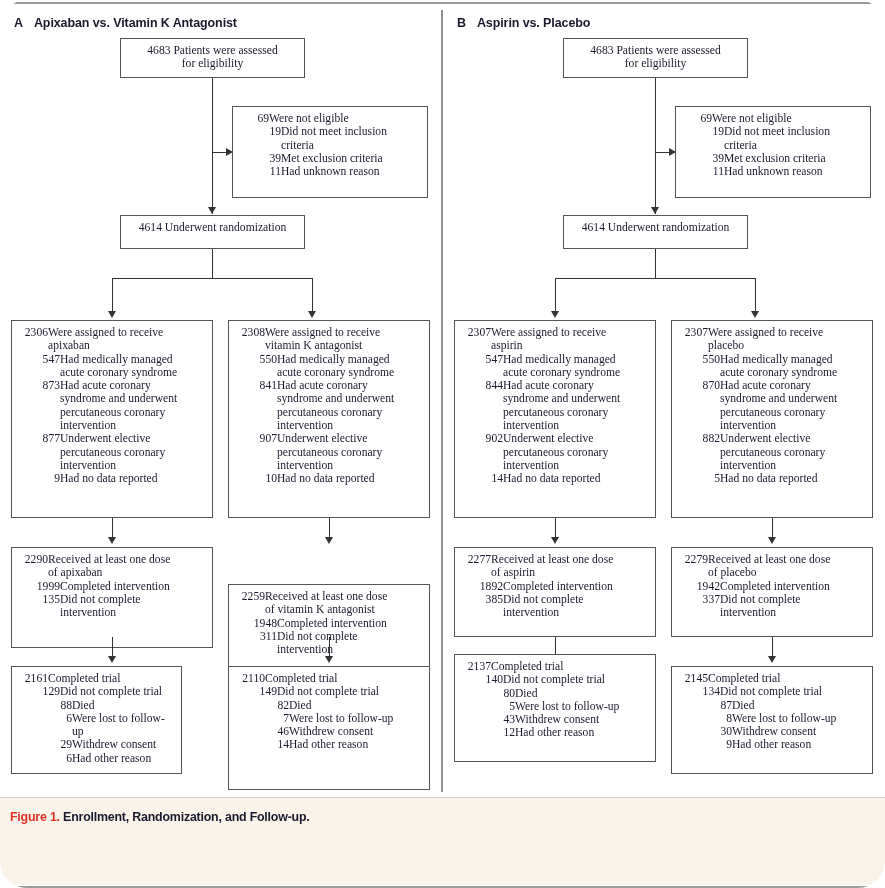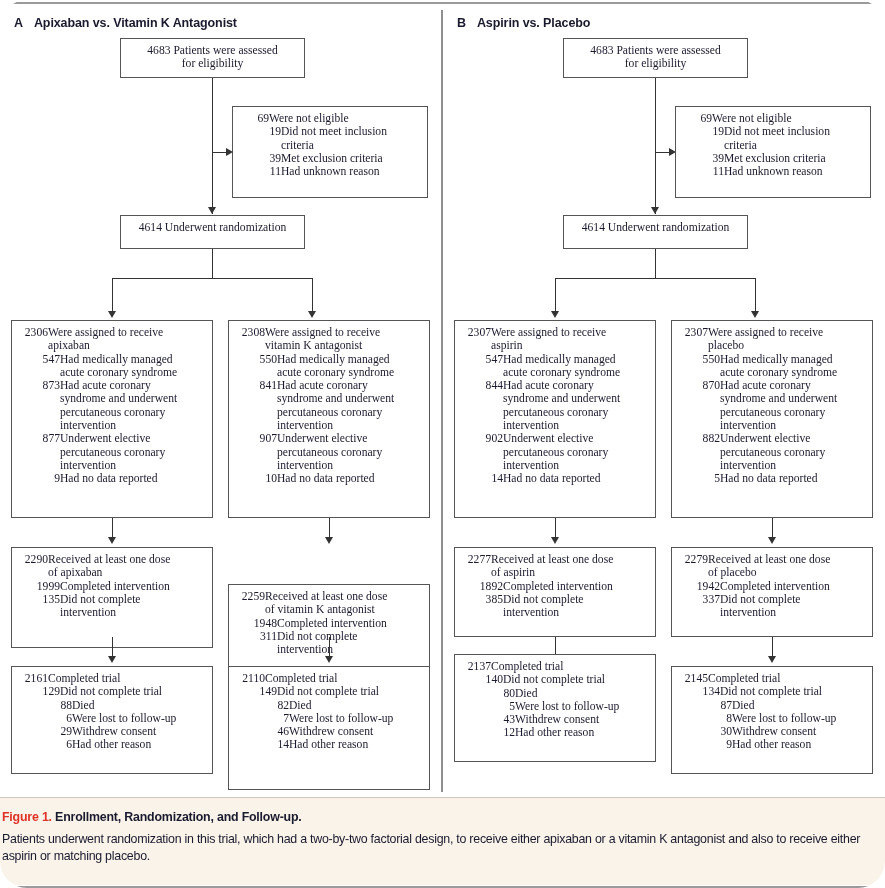--- a/index.html
+++ b/index.html
@@ -81,21 +81,21 @@
     border-left:7px solid #333333;
   }
 
   
   .caption{
     position:absolute;left:0;top:797px;width:885px;height:88px;
     background:#faf3ea;
     box-sizing:border-box;
     border-top:1px solid #cfc7bd;
   }
-  .caption-inner{padding:12px 14px 0 2px;}
+  .caption-inner{padding:12px 14px 0 10px;}
   .caption-title{
     font-family:"Liberation Sans", sans-serif;
     font-size:12.4px;font-weight:bold;color:#1a1a2e;
     margin-bottom:7px;letter-spacing:-0.2px;
   }
   .caption-title .figlabel{color:#e03127;}
   .caption-body{
     font-family:"Liberation Sans", sans-serif;
     font-size:12.4px;color:#1a1a2e;line-height:17px;
     letter-spacing:-0.25px;
@@ -222,21 +222,21 @@
             <span class="num">135</span>
             <span class="txt">Did not complete</span>
           </div>
           <div class="row ind1 lvl1">
             <span class="num">&nbsp;</span>
             <span class="txt">intervention</span>
           </div>
         </div>
         <div class="vline" style="left: 112px; top: 631px; height: 22px;"></div>
         <div class="arrow-down" style="left: 108px; top: 650px;"></div>
-        <div class="node" style="left: 11px; top: 660px; width: 202px; height: 108px;">
+        <div class="node" style="left: 11px; top: 660px; width: 171px; height: 108px;">
           <div class="row ind0 lvl0">
             <span class="num">2161</span>
             <span class="txt">Completed trial</span>
           </div>
           <div class="row ind1 lvl1">
             <span class="num">129</span>
             <span class="txt">Did not complete trial</span>
           </div>
           <div class="row ind2 lvl2">
             <span class="num">88</span>
@@ -604,17 +604,16 @@
           </div>
         </div>
       </div>
   </div>
 
   <div class="caption">
     <div class="caption-inner">
       <div class="caption-title">
         <span class="figlabel">Figure 1.</span><span> Enrollment, Randomization, and Follow-up.</span>
       </div>
-      <div class="caption-body">Patients underwent randomization in this trial, which had a two-by-two factorial design, to receive either apixaban or a vitamin K antagonist and also to receive either aspirin or matching placebo.</div>
     </div>
   </div>
 
 </div>
 
 </body></html>

